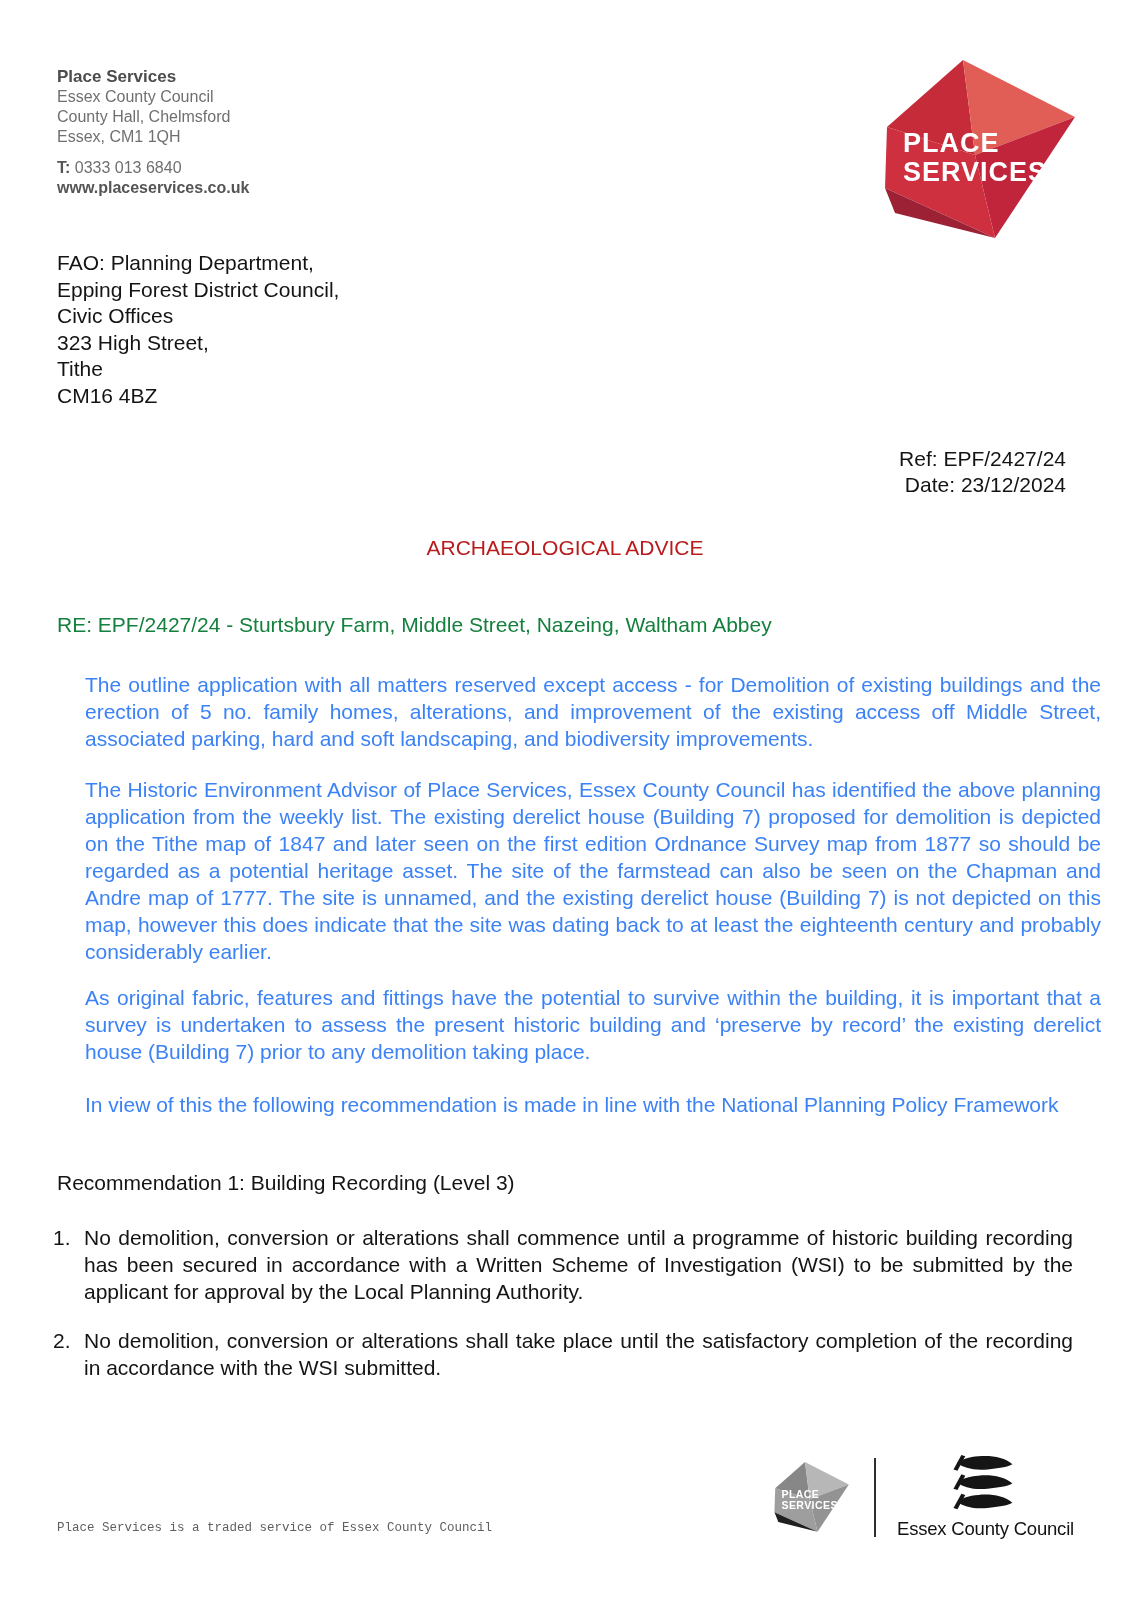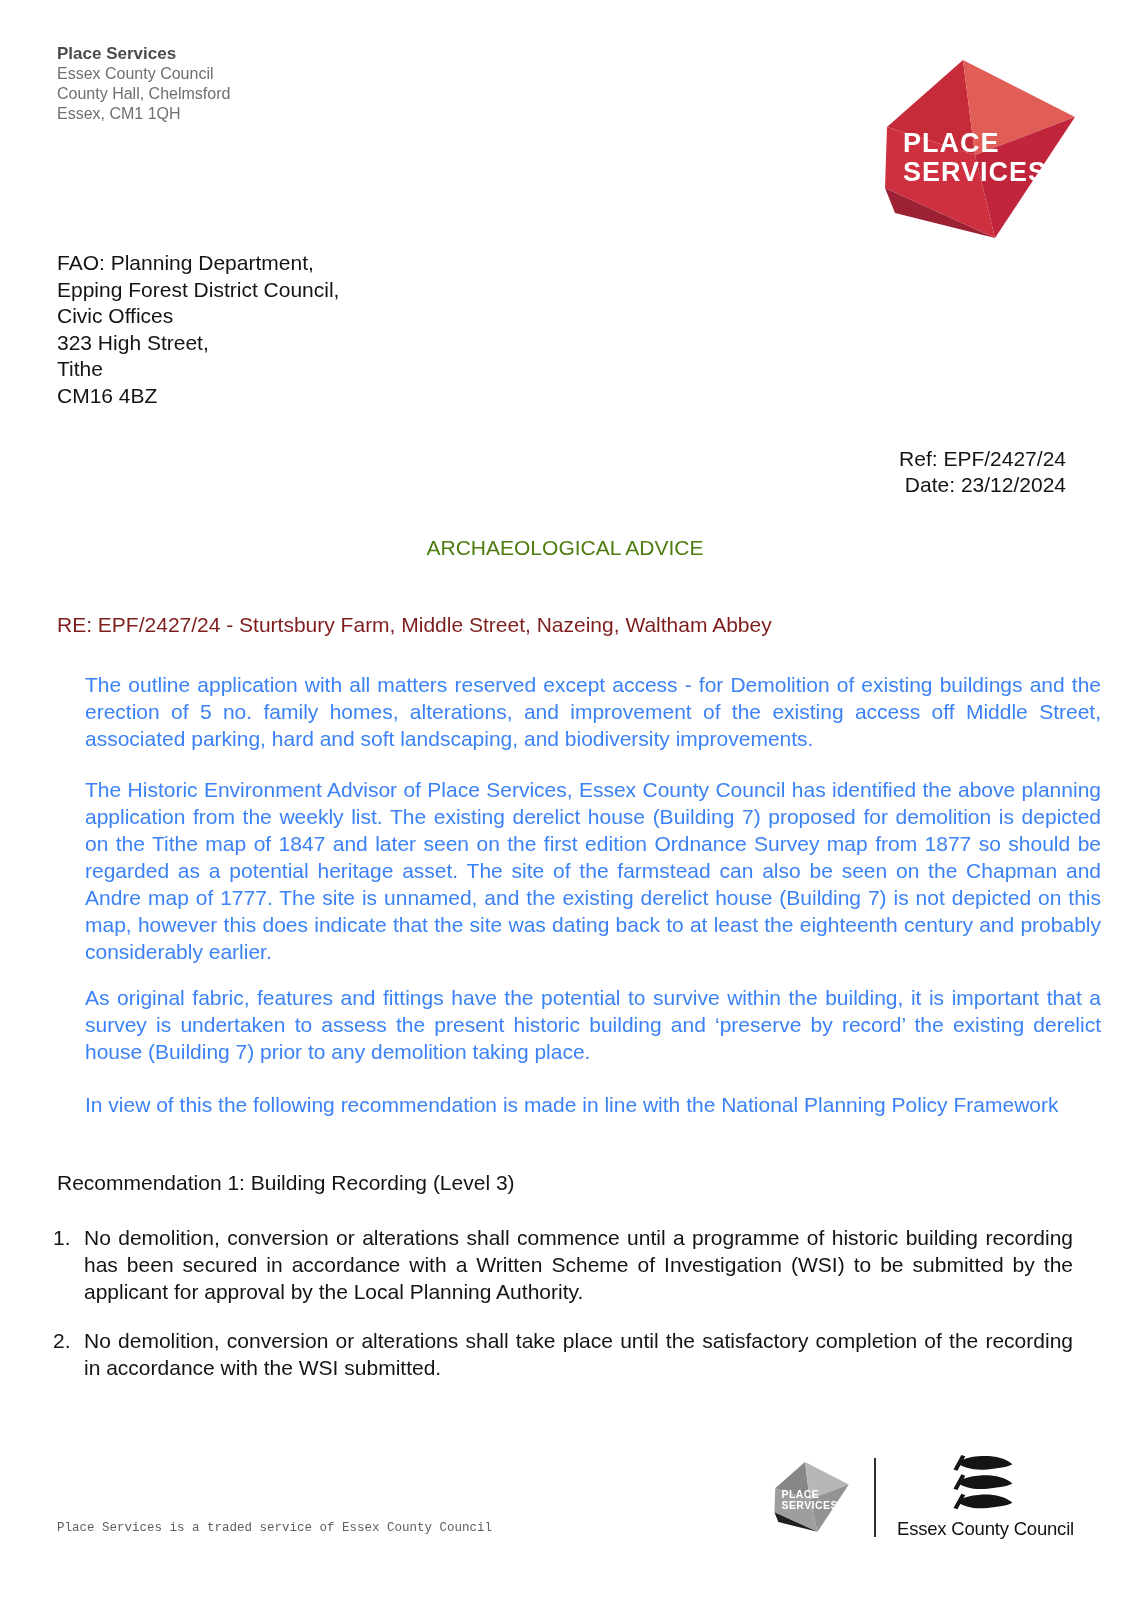--- a/index.html
+++ b/index.html
@@ -7,43 +7,43 @@
   .page {
     position:relative;
     width:1130px; height:1600px;
     background:#ffffff;
     font-family:"Liberation Sans", sans-serif;
     color:#161616;
     overflow:hidden;
   }
 
   
-  .letterhead { position:absolute; left:57px; top:44px; }
+  .letterhead { position:absolute; left:57px; top:67px; }
   .lh-org { font-size:17px; font-weight:bold; color:#4c4c4c; line-height:20px; }
   .lh-line { font-size:16px; color:#6f6f6f; line-height:20px; }
   .lh-contact { margin-top:11px; }
   .lh-phone { font-size:16px; color:#6f6f6f; line-height:20px; }
   .lh-phone .t { font-weight:bold; color:#555555; }
   .lh-web { font-size:16px; font-weight:bold; color:#555555; line-height:20px; }
 
   
   .logo-top { position:absolute; left:866px; top:45px; }
   .gem-text { font-family:"Liberation Sans", sans-serif; font-weight:bold; fill:#ffffff; font-size:27px; letter-spacing:1px; }
 
   
   .recipient { position:absolute; left:57px; top:250px; font-size:21px; line-height:26.5px; color:#141414; }
 
   
   .meta { position:absolute; right:64px; top:433px; text-align:right; font-size:21px; line-height:26px; color:#141414;margin-top:13px; }
 
   
-  .title { position:absolute; left:57px; top:536px; width:1016px; text-align:center; font-size:21px; color:#4d7c0f; }
+  .title { position:absolute; left:57px; top:536px; width:1016px; text-align:center; font-size:21px; color:#b91c1c; }
 
   
-  .subject { position:absolute; left:57px; top:613px; font-size:21px; color:#7f1d1d; }
+  .subject { position:absolute; left:57px; top:613px; font-size:21px; color:#15803d; }
 
   
   .para { position:absolute; left:57px; width:1016px; font-size:21px; line-height:27px; text-align:justify; color:#3b82f6;margin-left:28px; }
   .p1 { top:671px; }
   .p2 { top:776px; }
   .p3 { top:984px; }
   .p4 { top:1091px; }
 
   .rec-heading { position:absolute; left:57px; top:1171px; font-size:21px; color:#141414; }
 
@@ -64,20 +64,24 @@
 </head>
 <body>
 
 <div class="page">
 
   <div class="letterhead">
     <div class="lh-org">Place Services</div>
     <div class="lh-line">Essex County Council</div>
     <div class="lh-line">County Hall, Chelmsford</div>
     <div class="lh-line">Essex, CM1 1QH</div>
+    <div class="lh-contact">
+      <div class="lh-phone"><span class="t">T:</span> <span>0333 013 6840</span></div>
+      <div class="lh-web">www.placeservices.co.uk</div>
+    </div>
   </div>
 
   <div class="logo-top">
     <svg width="212" height="198" viewBox="0 0 212 198">
       <polygon points="97,15 21,82 109,110" fill="#c62b3a"></polygon>
       <polygon points="97,15 209,72 109,110" fill="#e15e56"></polygon>
       <polygon points="209,72 129,193 109,110" fill="#c0253c"></polygon>
       <polygon points="21,82 19,143 129,193 109,110" fill="#ce3040"></polygon>
       <polygon points="19,143 29,168 129,193" fill="#9c2134"></polygon>
       <text class="gem-text" x="37" y="107">PLACE</text>

